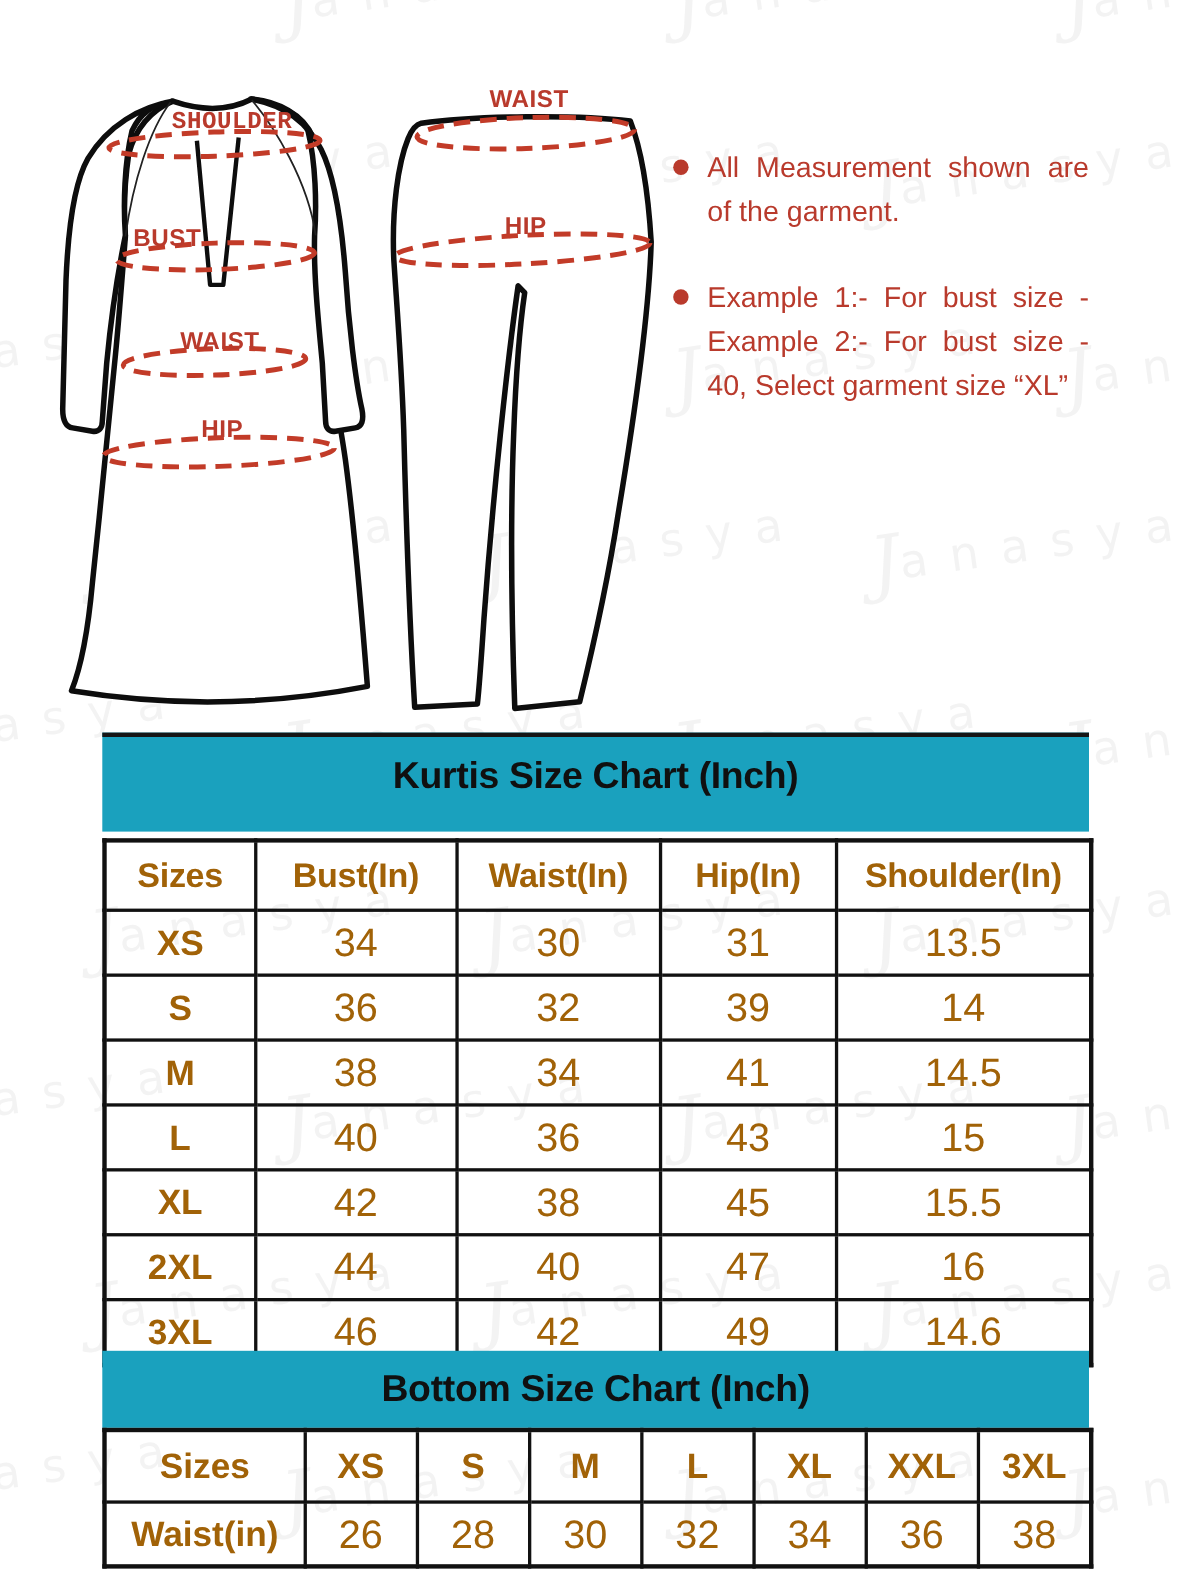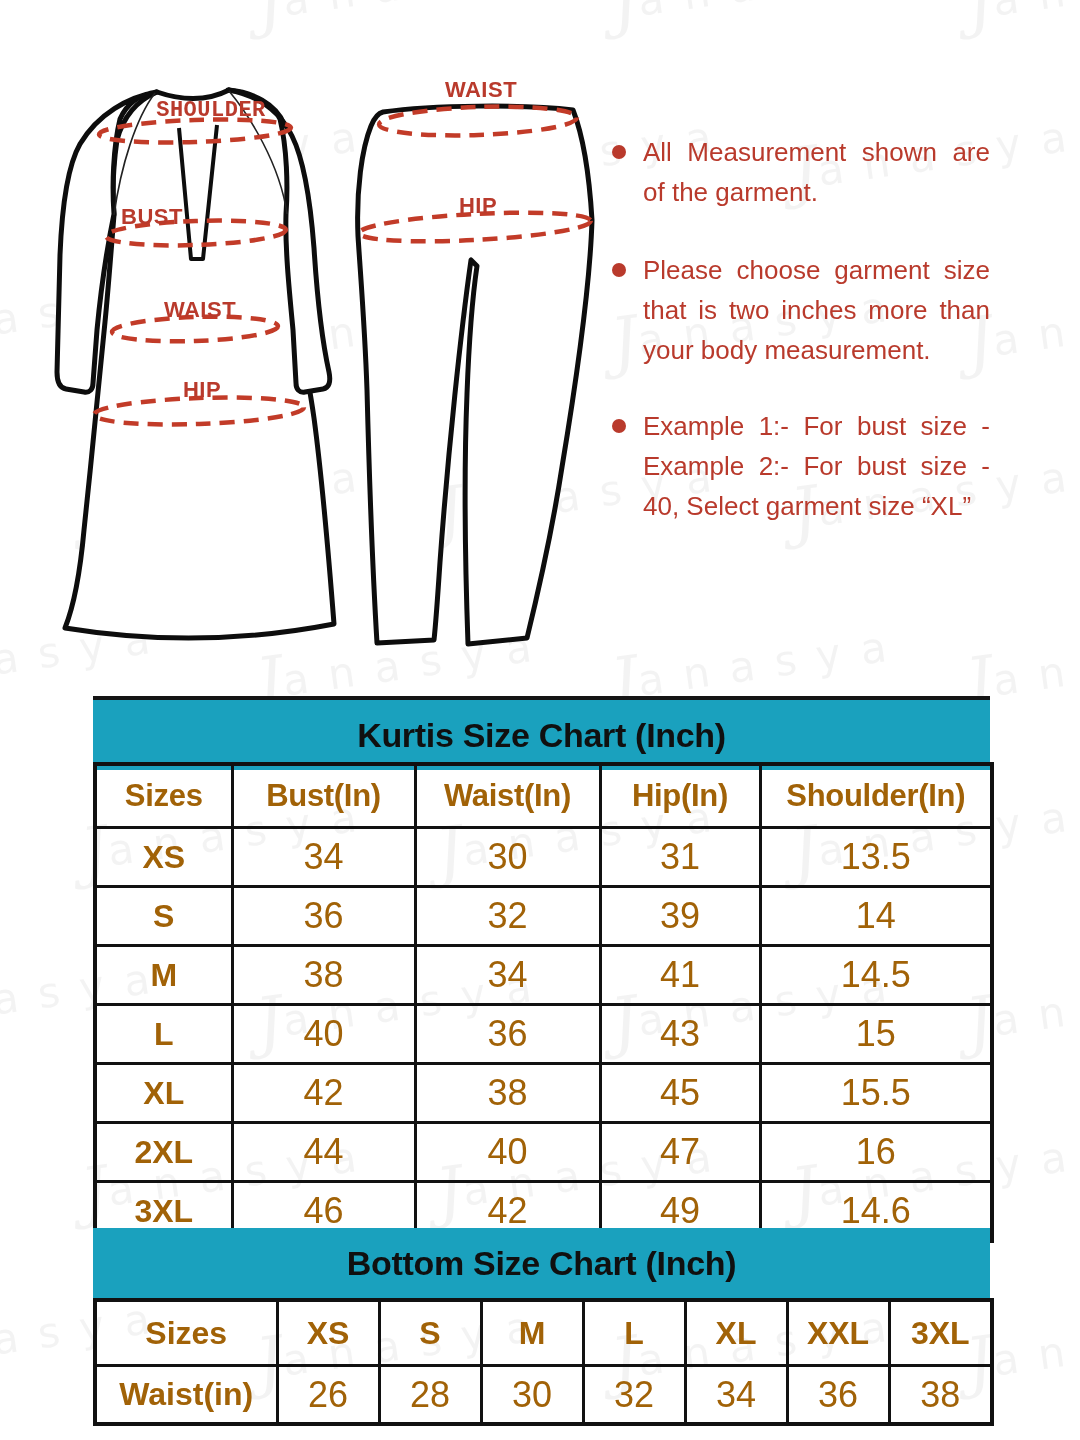--- a/index.html
+++ b/index.html
@@ -19,21 +19,21 @@
   .notes{position:absolute;left:610px;top:132px;width:380px;}
   .note{position:relative;margin-bottom:38px;}
   .note-dot{position:absolute;left:2px;top:13px;width:14px;height:14px;border-radius:50%;
             background:#b93a2c;}
   .note-body{margin-left:33px;color:#b93a2c;font-size:26px;line-height:40px;}
   .jline{text-align:justify;text-align-last:justify;}
   .eline{text-align:left;}
   
   .band{position:absolute;left:93px;width:897px;background:#1aa1be;text-align:center;
         font-weight:bold;color:#101010;font-size:34px;letter-spacing:-0.3px;box-sizing:border-box;}
-  .band-kurtis{top:696px;height:74px;line-height:70px;border-top:4px solid #151515;}
+  .band-kurtis{top:666px;height:90px;line-height:70px;border-top:4px solid #151515;}
   .band-bottom{top:1228px;height:70px;line-height:70px;}
   table{border-collapse:collapse;table-layout:fixed;position:absolute;left:93px;
         background:transparent;}
   .tbl-kurtis{top:762px;width:897px;}
   .tbl-bottom{top:1298px;width:897px;}
   td{border:3px solid #111;text-align:center;vertical-align:middle;color:#a16207;
      font-size:36px;padding:0;overflow:hidden;}
   .tbl-kurtis{border:4px solid #111;}
   .tbl-bottom{border:4px solid #111;}
   .tbl-kurtis tr.hdr td{font-weight:bold;font-size:31px;height:60px;letter-spacing:-0.3px;}
@@ -135,28 +135,20 @@
   </div>
 
   <div class="notes">
     <div class="note">
       <span class="note-dot"></span>
       <div class="note-body">
         <div class="jline">All Measurement shown are</div>
         <div class="eline">of the garment.</div>
       </div>
     </div>
-    <div class="note" style="margin-bottom:36px;">
-      <span class="note-dot"></span>
-      <div class="note-body">
-        <div class="jline">Please choose garment size</div>
-        <div class="jline">that is two inches more than</div>
-        <div class="eline">your body measurement.</div>
-      </div>
-    </div>
     <div class="note">
       <span class="note-dot"></span>
       <div class="note-body">
         <div class="jline">Example 1:- For bust size -</div>
         <div class="jline">Example 2:- For bust size -</div>
         <div class="eline">40, Select garment size “XL”</div>
       </div>
     </div>
   </div>
 

